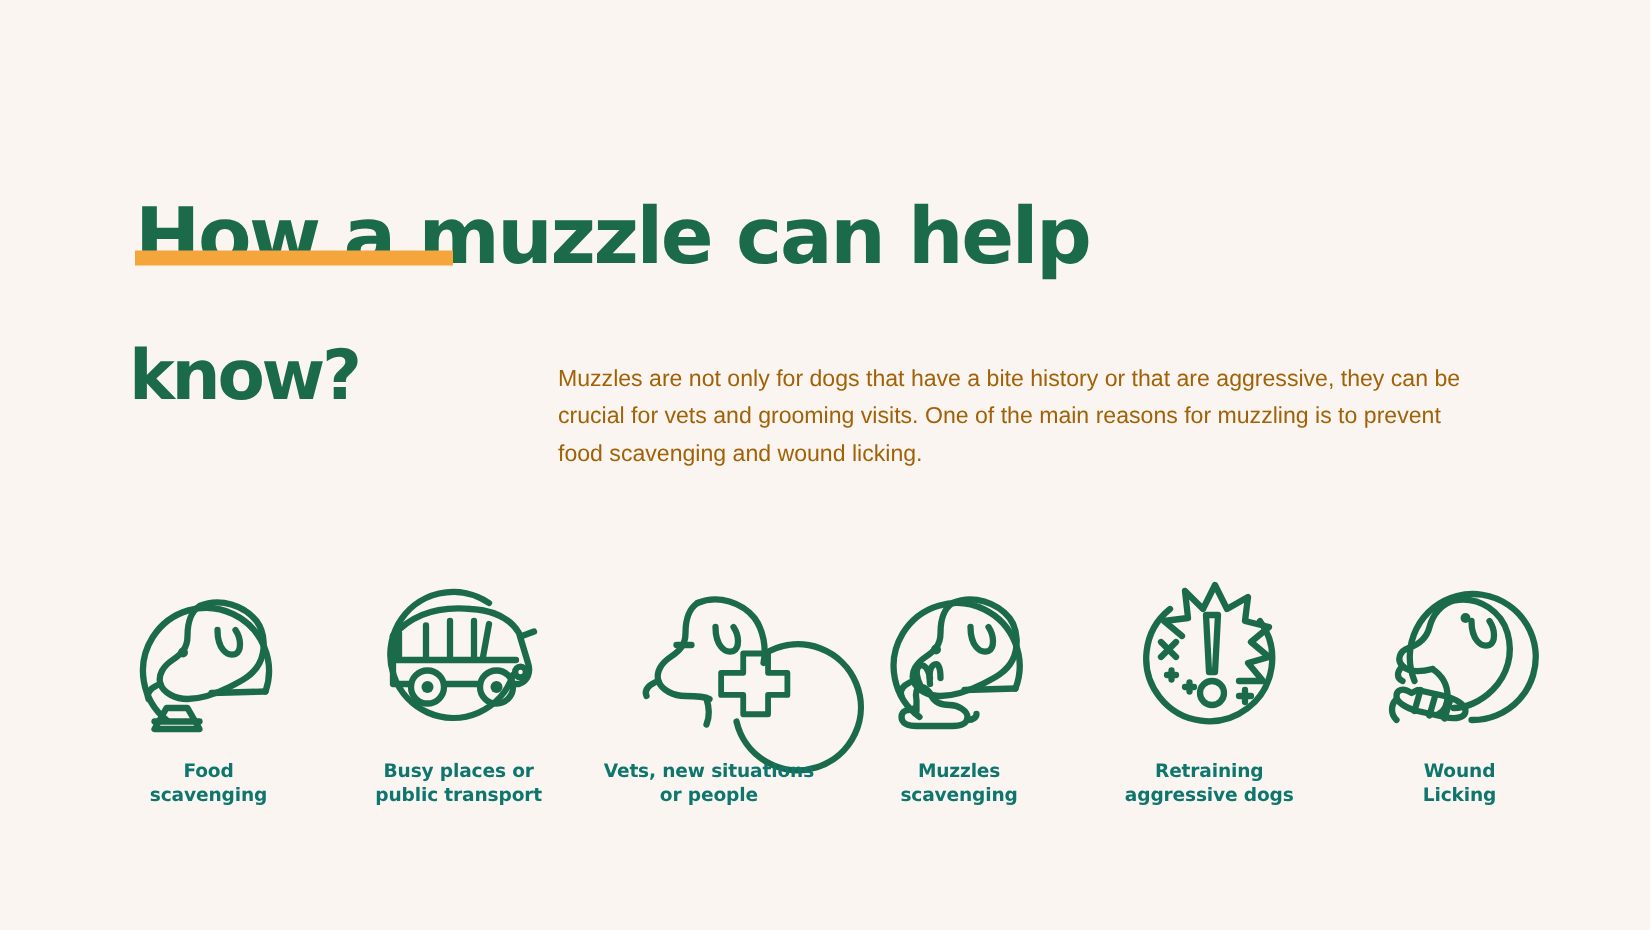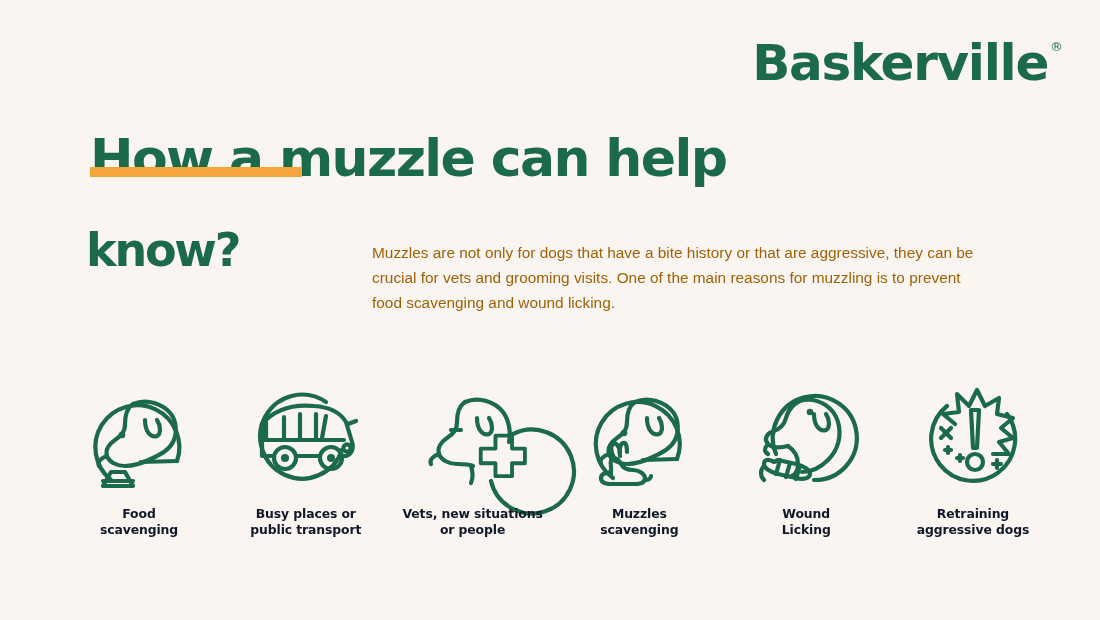--- a/index.html
+++ b/index.html
@@ -141,44 +141,40 @@
     height: 106px;
     display: block;
   }
   .icon-label {
     margin-top: 12px;
     text-align: center;
     font-family: "DejaVu Sans", sans-serif;
     font-weight: bold;
     font-size: 12.4px;
     line-height: 1.26;
-    color: #0f172a;
+    color: #0f766e;
     letter-spacing: -0.1px;
     white-space: pre-line;
   }
   svg { display: block; overflow: visible; }
   .stroke {
     fill: none;
     stroke: #1b6b4a;
     stroke-width: 4.2;
     stroke-linecap: round;
     stroke-linejoin: round;
   }
   .fill { fill: #1b6b4a; stroke: none; }
 </style>
 </head>
 <body>
 
 <div class="slide">
 
   <div class="brand">
-    <div class="brand-wordmark">
-      <span>Baskerville</span>
-      <span class="brand-reg">®</span>
-    </div>
   </div>
 
   <h1 class="headline">How a muzzle can help</h1>
   <div class="headline-rule"></div>
 
   <div class="dyk">
     <span class="dyk-line2">know?</span>
   </div>
 
   <p class="body-copy">Muzzles are not only for dogs that have a bite history or that are aggressive, they can be crucial for vets and grooming visits. One of the main reasons for muzzling is to prevent food scavenging and wound licking.</p>
@@ -272,20 +268,43 @@
           <path class="stroke" d="M64 92 C68 92 70 90 70 88"></path>
         </svg>
       </span>
       <div class="icon-label">Muzzles
 scavenging</div>
     </div>
 
     <div class="icon-cell">
       <span class="icon-art">
         <svg viewBox="0 0 116 106" width="116" height="106" aria-hidden="true">
+          <path class="stroke" d="M32 18 A42 42 0 1 0 92 26"></path>
+          <path class="stroke" d="M40 36 L28 26 L44 24 L42 6 L54 18 L62 2 L70 18
+                                  L84 10 L82 26 L98 30 L86 40 L98 50 L84 54
+                                  L94 66 L78 66"></path>
+          <path class="stroke" d="M56 22 L64 22 L62 60 L58 60 Z"></path>
+          <circle class="stroke" cx="60" cy="74" r="8"></circle>
+          <path class="stroke" d="M26 40 L36 50"></path>
+          <path class="stroke" d="M36 40 L26 50"></path>
+          <path class="stroke" d="M30 62 L36 62"></path>
+          <path class="stroke" d="M33 59 L33 65"></path>
+          <path class="stroke" d="M42 70 L48 70"></path>
+          <path class="stroke" d="M45 67 L45 73"></path>
+          <path class="stroke" d="M78 76 L86 76"></path>
+          <path class="stroke" d="M82 72 L82 80"></path>
+        </svg>
+      </span>
+      <div class="icon-label">Retraining
+aggressive dogs</div>
+    </div>
+
+    <div class="icon-cell">
+      <span class="icon-art">
+        <svg viewBox="0 0 116 106" width="116" height="106" aria-hidden="true">
           <path class="stroke" d="M28 66 A42 42 0 1 1 66 92"></path>
           <path class="stroke" d="M56 12 C72 10 86 20 90 34 C94 48 90 62 80 72
                                    C72 80 62 84 54 84"></path>
           <path class="stroke" d="M56 12 C46 14 40 22 38 30 C36 38 30 42 24 44
                                    C18 46 16 52 20 56 C24 60 32 60 40 58"></path>
           <path class="stroke" d="M20 56 C16 60 16 64 20 66"></path>
           <path class="stroke" d="M66 26 C66 38 72 44 78 42 C82 40 82 32 78 26"></path>
           <circle class="fill" cx="62" cy="24" r="3.3"></circle>
           <path class="stroke" d="M40 58 C46 62 50 68 50 76 C50 82 48 86 44 88"></path>
           <path class="stroke" d="M26 74 C20 70 16 72 16 76 C16 80 22 84 30 86
@@ -294,37 +313,14 @@
           <path class="stroke" d="M32 72 L28 86"></path>
           <path class="stroke" d="M42 75 L38 89"></path>
           <path class="stroke" d="M52 78 L48 91"></path>
           <path class="stroke" d="M16 78 C12 82 12 88 16 92"></path>
         </svg>
       </span>
       <div class="icon-label">Wound
 Licking</div>
     </div>
 
-    <div class="icon-cell">
-      <span class="icon-art">
-        <svg viewBox="0 0 116 106" width="116" height="106" aria-hidden="true">
-          <path class="stroke" d="M32 18 A42 42 0 1 0 92 26"></path>
-          <path class="stroke" d="M40 36 L28 26 L44 24 L42 6 L54 18 L62 2 L70 18
-                                  L84 10 L82 26 L98 30 L86 40 L98 50 L84 54
-                                  L94 66 L78 66"></path>
-          <path class="stroke" d="M56 22 L64 22 L62 60 L58 60 Z"></path>
-          <circle class="stroke" cx="60" cy="74" r="8"></circle>
-          <path class="stroke" d="M26 40 L36 50"></path>
-          <path class="stroke" d="M36 40 L26 50"></path>
-          <path class="stroke" d="M30 62 L36 62"></path>
-          <path class="stroke" d="M33 59 L33 65"></path>
-          <path class="stroke" d="M42 70 L48 70"></path>
-          <path class="stroke" d="M45 67 L45 73"></path>
-          <path class="stroke" d="M78 76 L86 76"></path>
-          <path class="stroke" d="M82 72 L82 80"></path>
-        </svg>
-      </span>
-      <div class="icon-label">Retraining
-aggressive dogs</div>
-    </div>
-
   </div>
 </div>
 
 </body></html>

